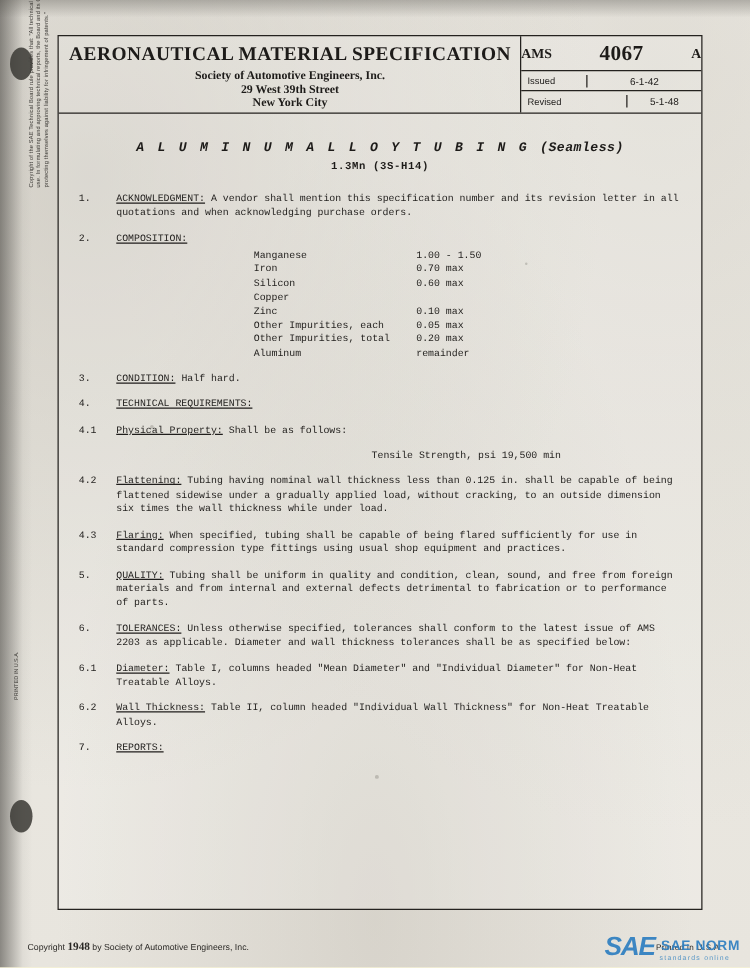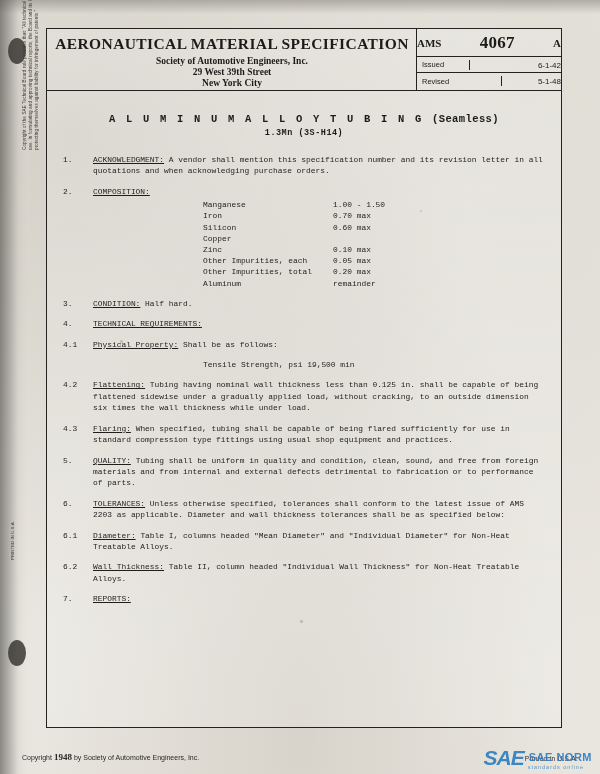--- a/index.html
+++ b/index.html
@@ -184,38 +184,39 @@
   .date-label {
     width: 52px;
     padding-left: 5px;
     font-family: "Liberation Sans", sans-serif;
     font-size: 7.5px;
     color: #1d1b19;
     box-sizing: border-box;
   }
   .date-value {
     flex: 1;
-    text-align: right;
+    text-align: center;
     font-family: "Liberation Sans", sans-serif;
     font-size: 8px;
     color: #1d1b19;
     border-left: 1px solid #24221f;
     padding-top: 1px;
     box-sizing: border-box;
   }
 
   
   .spec-title {
     text-align: center;
     margin-top: 22px;
     font-family: "Liberation Mono", monospace;
     font-size: 10.5px;
     font-weight: bold;
     letter-spacing: 2.2px;
     color: #1d1b19;
+    font-style: italic;
   }
   .spec-title .paren {
     letter-spacing: 0.4px;
     font-weight: bold;
   }
   .spec-sub {
     text-align: center;
     margin-top: 3px;
     font-family: "Liberation Mono", monospace;
     font-size: 8.5px;
@@ -452,21 +453,21 @@
         <div class="clause-body">
           <span class="u">TECHNICAL REQUIREMENTS:</span>
         </div>
       </div>
 
       <div class="clause">
         <div class="clause-num">4.1</div>
         <div class="clause-body">
           <span class="u">Physical Property:</span>
           <span>Shall be as follows:</span>
-          <div class="indent-line" style="margin-top:9px;">Tensile Strength, psi    19,500 min</div>
+          <div class="indent-line" style="margin-top:9px;text-align:center;">Tensile Strength, psi    19,500 min</div>
         </div>
       </div>
 
       <div class="clause">
         <div class="clause-num">4.2</div>
         <div class="clause-body">
           <span class="u">Flattening:</span>
           <span>Tubing having nominal wall thickness less than 0.125 in. shall be capable of being flattened sidewise under a gradually applied load, without cracking, to an outside dimension six times the wall thickness while under load.</span>
         </div>
       </div>

